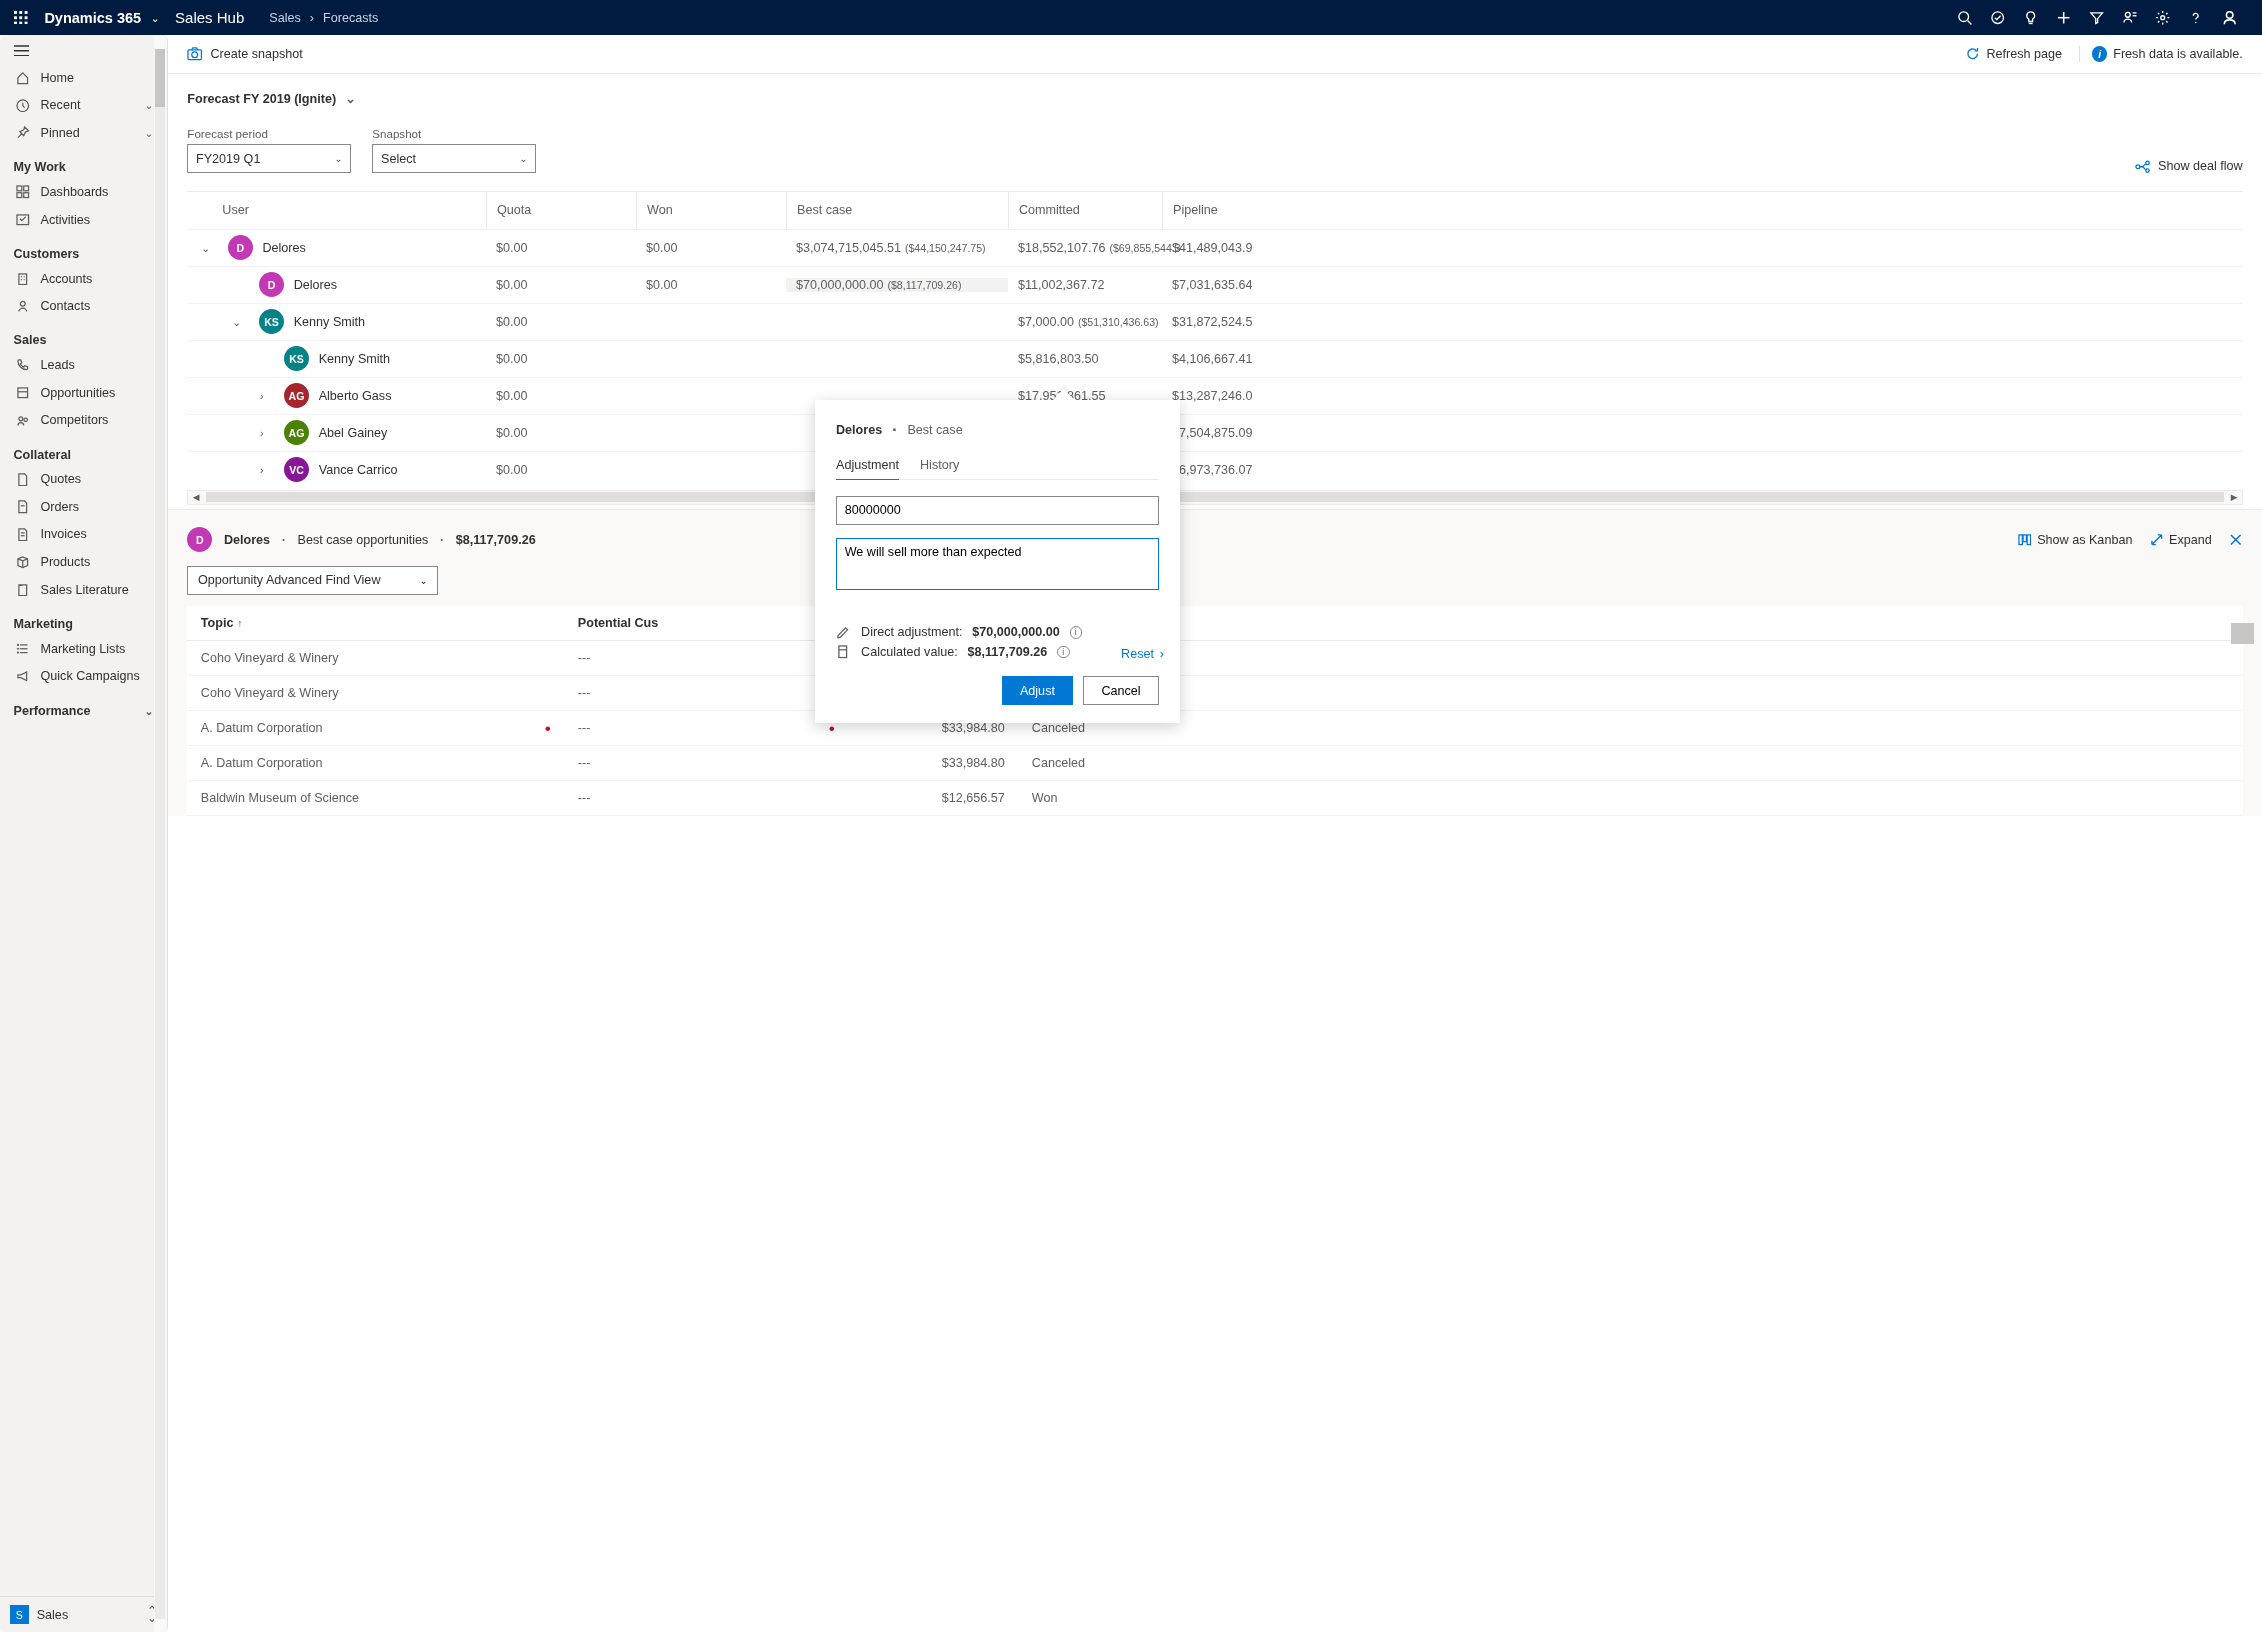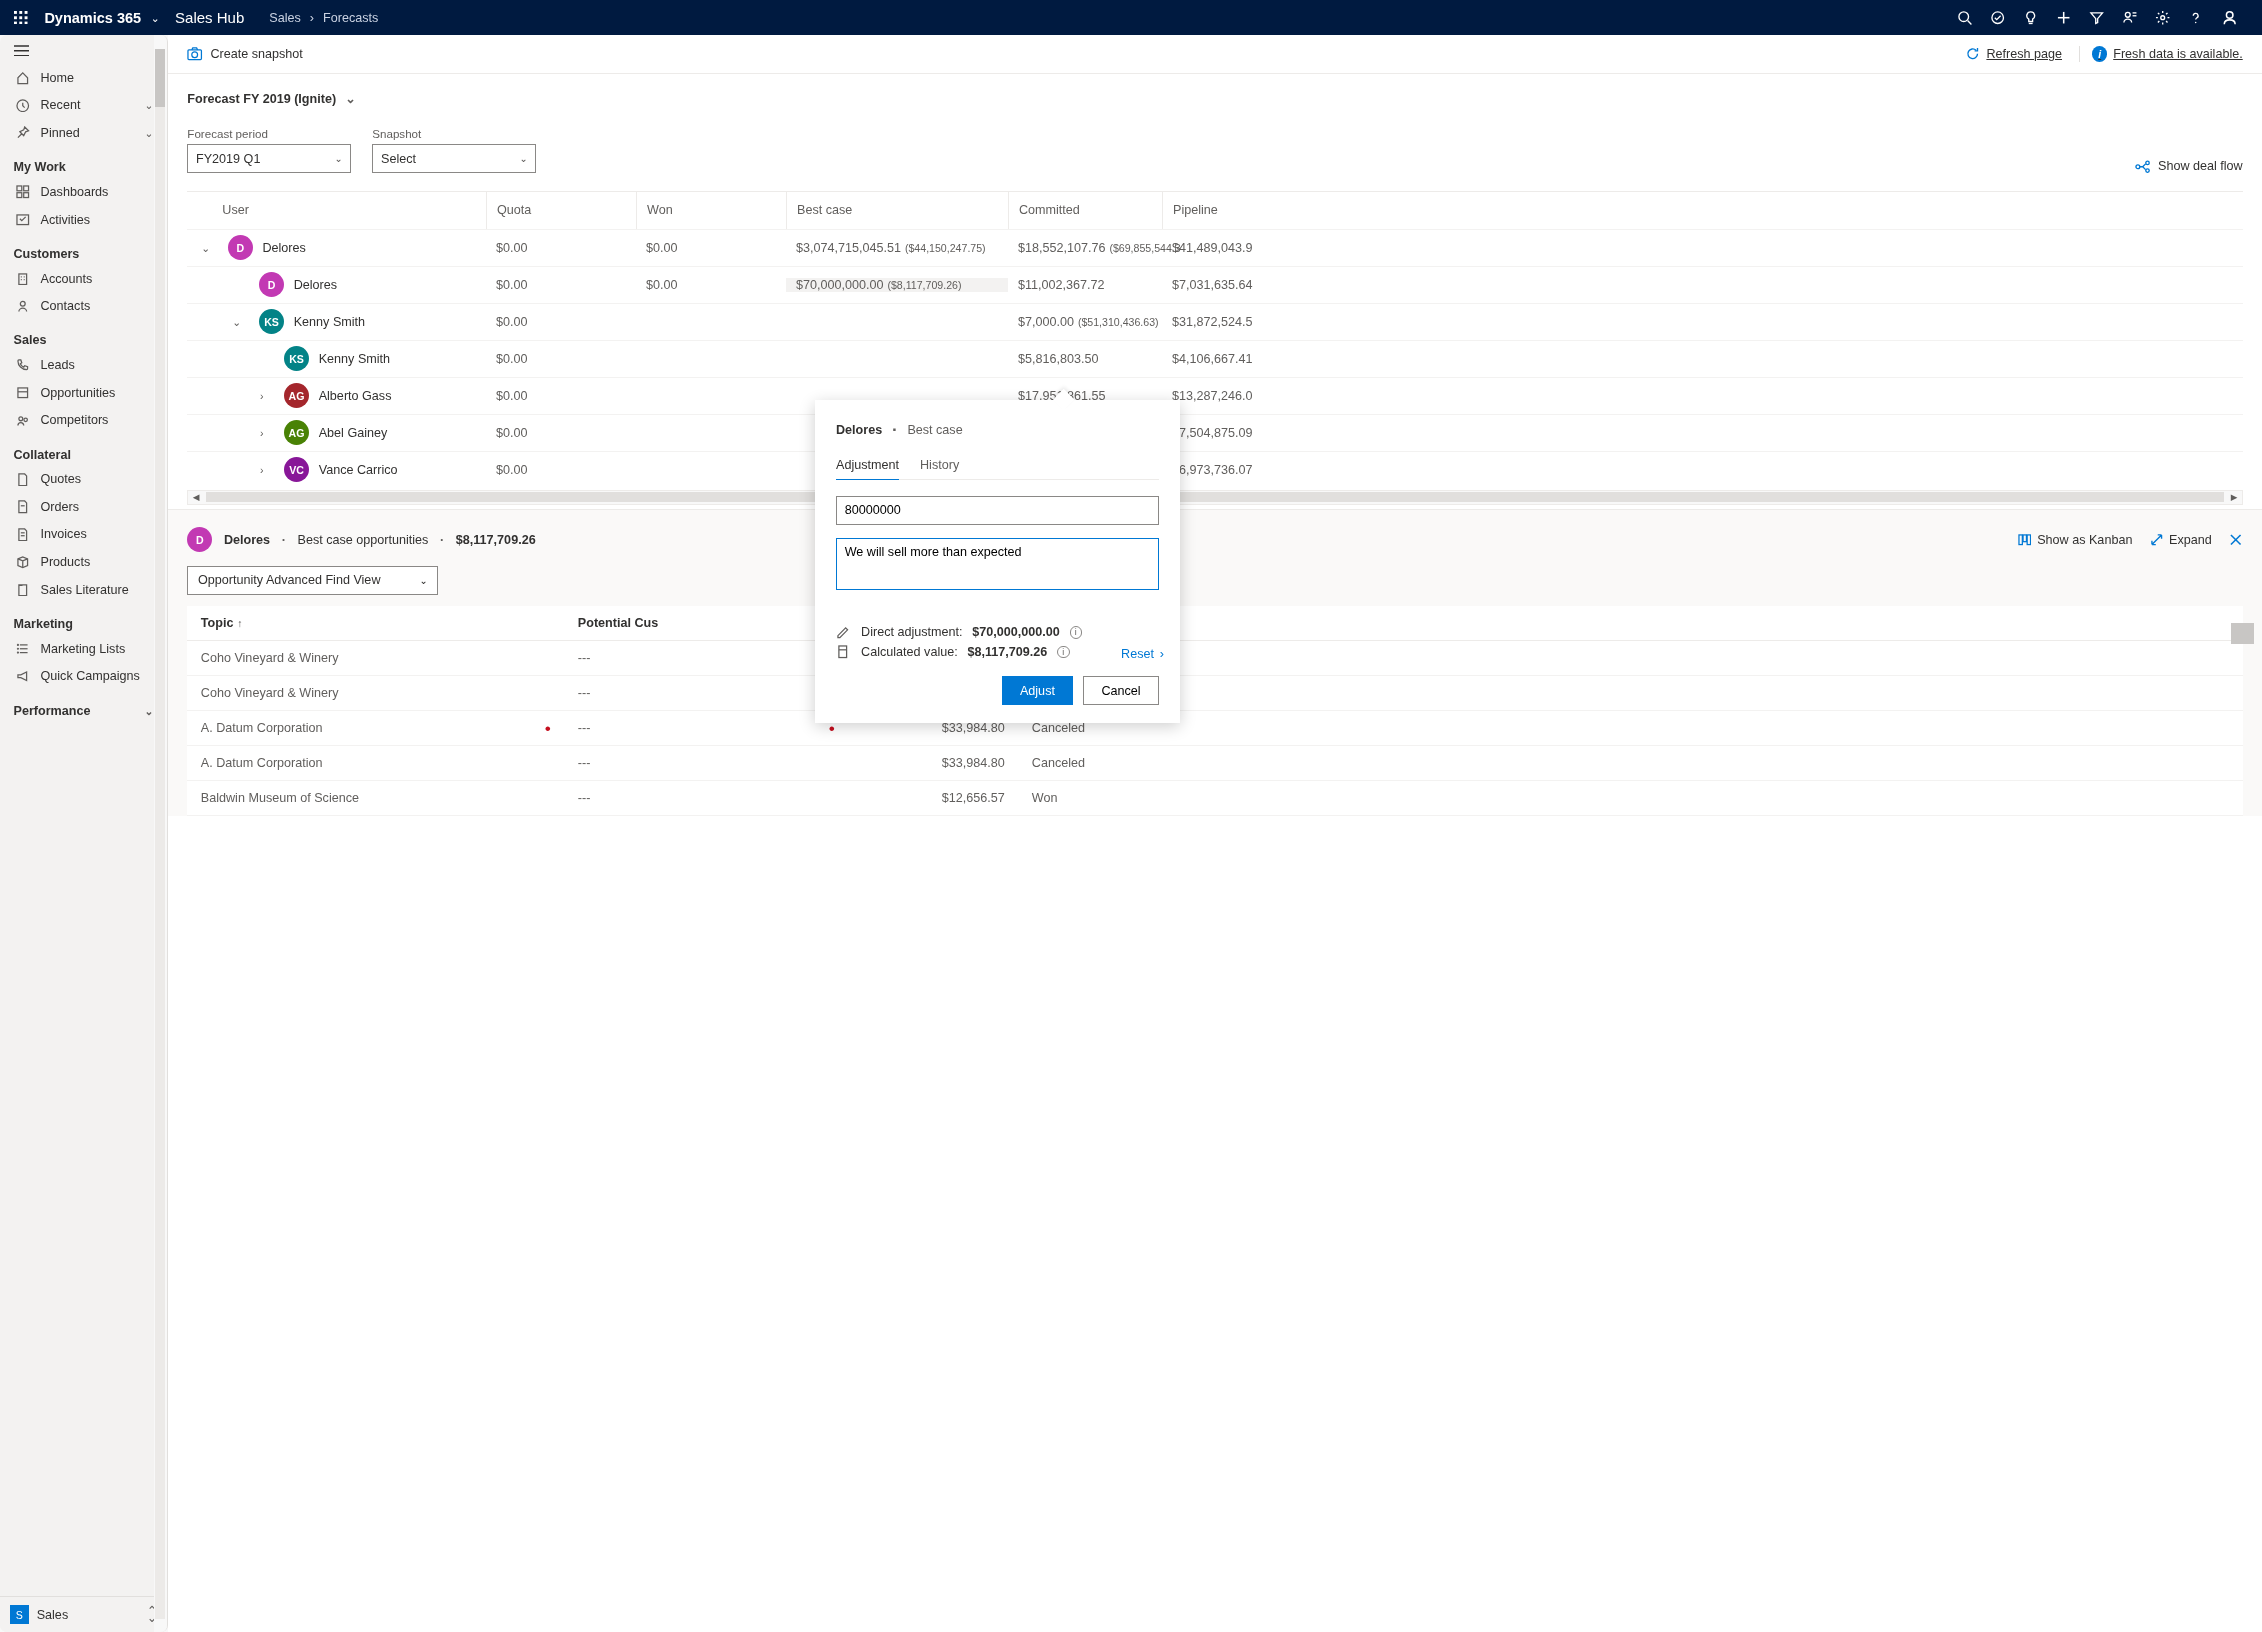--- a/index.html
+++ b/index.html
@@ -35,21 +35,21 @@
 .sb-scroll { position:absolute; right:0; top:0; width:13.5px; height:100%; background:#f8f8f8; }
 .sb-scroll .track { position:absolute; top:13.5px; bottom:13.5px; left:1.9px; right:1.9px; background:#eceae8;}
 .sb-scroll .thumb { position:absolute; top:13.5px; left:1.9px; right:1.9px; height:58px; background:#c8c6c4;}
 
 
 .main { flex: 1; background: #fff; display: flex; flex-direction: column; overflow: hidden; }
 .cmdbar { height: 39px; border-bottom: 1px solid #edebe9; display: flex; align-items: center; padding: 0 19.3px; gap: 9.7px; color: #323130; }
 .cmdbar .left { display:flex; align-items:center; gap:7.7px; cursor:pointer; }
 .cmdbar .left .ic { color:#0078d4; }
 .cmdbar .spacer { flex:1; }
-.cmdbar .right { display:flex; align-items:flex-end; gap:17.4px;text-decoration:underline; }
+.cmdbar .right { display:flex; align-items:flex-end; gap:17.4px; }
 .cmdbar .refresh { display:flex; align-items:center; gap:5.8px; cursor:pointer; }
 .cmdbar .refresh .ic { color:#0078d4; }
 .cmdbar .fresh { display:flex; align-items:center; gap:5.8px; border-left:1px solid #e1dfdd; padding-left:11.6px; }
 .cmdbar .info-ic { background:#0078d4; color:#fff; width:15.4px; height:15.4px; border-radius:50%; display:inline-flex; align-items:center; justify-content:center; font-size:10.6px; font-weight:bold; font-style:italic; }
 
 .content { flex:1; overflow:auto; padding: 17.4px 19.3px 0; position:relative; }
 .page-title { font-size: 19.3px; font-weight:600; display:flex; align-items:center; gap:9px; margin-bottom:21px; }
 .page-title .chev { font-size:12.6px; color:#605e5c; }
 
 .filters { display:flex; gap:21px; align-items:flex-end; margin-bottom:17.4px; }

